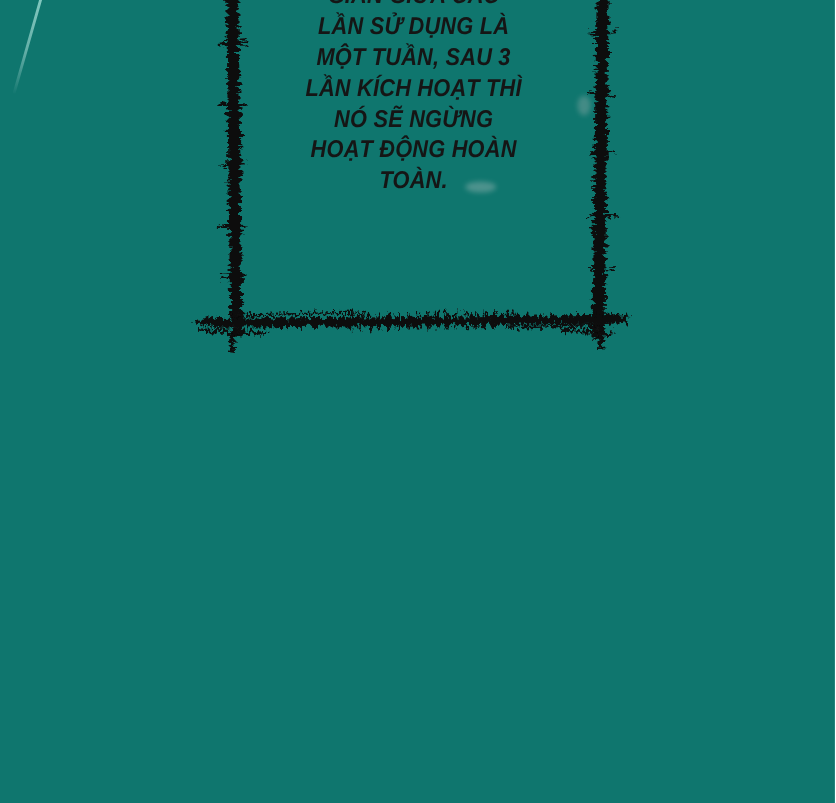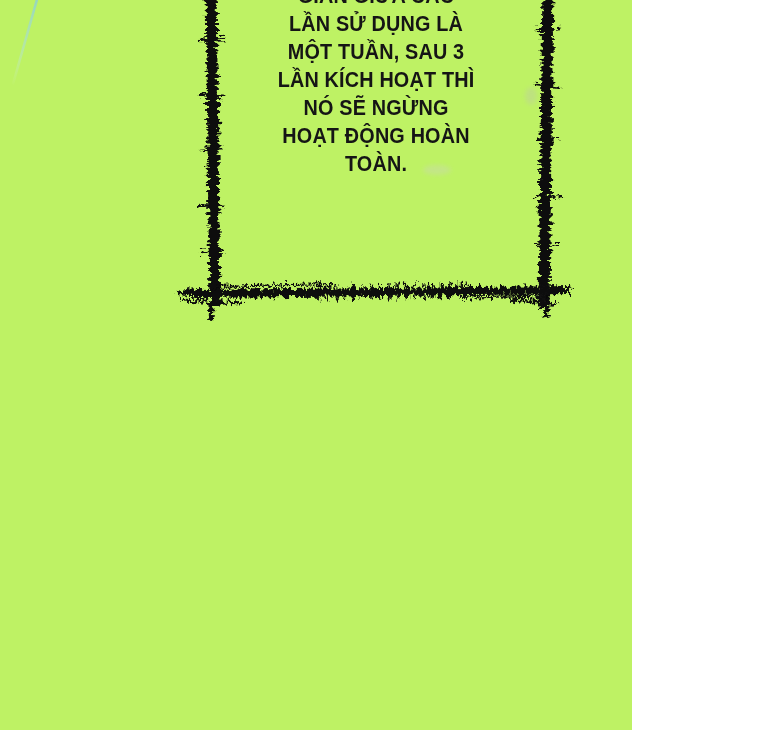--- a/index.html
+++ b/index.html
@@ -2,25 +2,26 @@
 <html><head>
 <meta charset="utf-8">
 <style>
   html, body {
     margin: 0;
     padding: 0;
     background: #ffffff;
   }
   .page {
     position: relative;
-    width: 632px;
+    width: 759px;
     height: 730px;
-    background: #bef264;
+    background: #0f766e;
     overflow: hidden;
     font-family: "Liberation Sans", "DejaVu Sans", sans-serif;
+    font-style: italic;
   }
   .frame-svg {
     position: absolute;
     left: 0;
     top: 0;
     width: 760px;
     height: 730px;
     display: block;
   }
   .dialogue {

